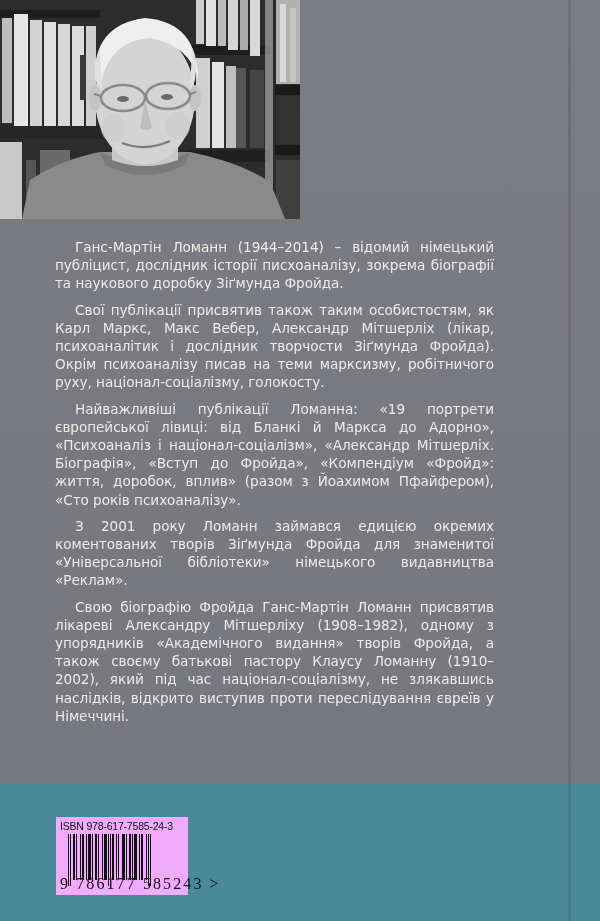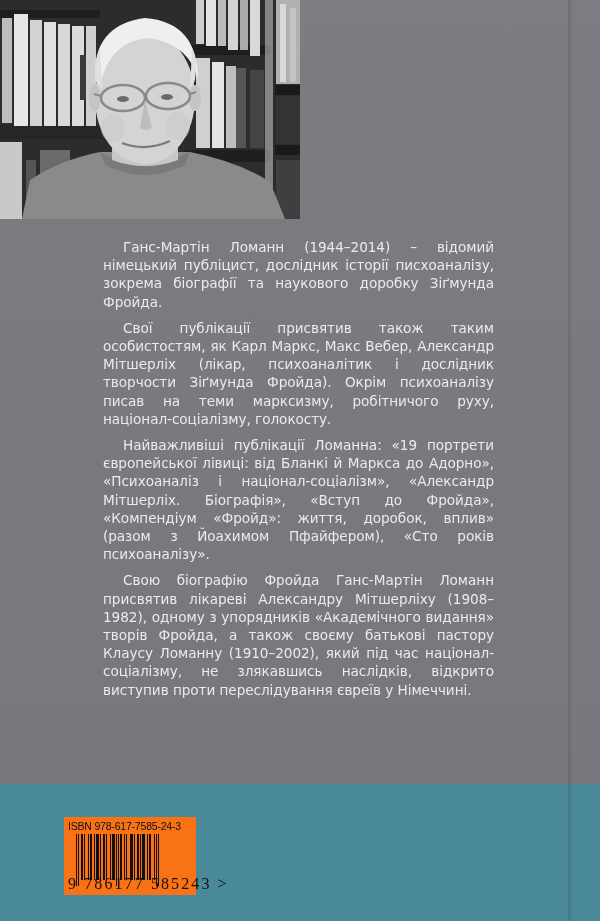--- a/index.html
+++ b/index.html
@@ -16,32 +16,32 @@
   .photo {
     position: absolute; left: 0; top: 0; width: 300px; height: 219px;
     overflow: hidden; background: #3a3a3a;
   }
   .photo svg { display: block; }
   .bio {
     position: absolute; left: 55px; top: 238px; width: 439px;
     color: #ecebe8; font-size: 13.6px; line-height: 18.2px;
     text-align: justify; letter-spacing: -0.05px;
   }
-  .bio p { text-indent: 20px; margin-bottom: 8px; margin-left: 48px; }
+  .bio p { text-indent: 20px; margin-bottom: 8px; }
   .teal {
     position: absolute; left: 0; top: 784px; width: 600px; height: 137px;
     background: #4a8999;
   }
   .teal-hinge {
     position: absolute; left: 568px; top: 0; width: 3px; height: 137px;
     background: rgba(30,60,70,0.15);
   }
   .barcode-box {
-    position: absolute; left: 64px; top: 33px; width: 132px; height: 78px;
-    background: #f97316; padding: 3px 4px;
+    position: absolute; left: 56px; top: 33px; width: 132px; height: 78px;
+    background: #f0abfc; padding: 3px 4px;
   }
   .isbn-text {
     font-family: "Liberation Sans", sans-serif; font-size: 10.5px;
     color: #111; letter-spacing: -0.2px; white-space: nowrap; line-height: 12px;
   }
   .bars { display: flex; align-items: flex-start; height: 52px; margin-top: 2px; margin-left: 8px; }
   .bars span { display: block; background: #111; height: 46px; }
   .bars span.g { height: 52px; }
   .digits {
     position: absolute; left: 4px; bottom: 2px; font-family: "Liberation Serif", serif;
@@ -127,20 +127,21 @@
 
       <ellipse cx="113" cy="128" rx="12" ry="14" fill="#c9c9c9" opacity="0.6"></ellipse>
       <ellipse cx="178" cy="126" rx="12" ry="14" fill="#c9c9c9" opacity="0.6"></ellipse>
     </svg>
   </div>
 
   <div class="bio">
     <p>Ганс-Мартін Ломанн (1944–2014) – відомий німецький публіцист, дослідник історії писхоаналізу, зокрема біографії та наукового доробку Зіґмунда Фройда.</p>
     <p>Свої публікації присвятив також таким особистостям, як Карл Маркс, Макс Вебер, Александр Мітшерліх (лікар, психоаналітик і дослідник творчости Зіґмунда Фройда). Окрім психоаналізу писав на теми марксизму, робітничого руху, націонал-соціалізму, голокосту.</p>
     <p>Найважливіші публікації Ломанна: «19 портрети європейської лівиці: від Бланкі й Маркса до Адорно», «Психоаналіз і націонал-соціалізм», «Александр Мітшерліх. Біографія», «Вступ до Фройда», «Компендіум «Фройд»: життя, доробок, вплив» (разом з Йоахимом Пфайфером), «Сто років психоаналізу».</p>
+    <p>З 2001 року Ломанн займався едицією окремих коментованих творів Зіґмунда Фройда для знаменитої «Універсальної бібліотеки» німецького видавництва «Реклам».</p>
     <p>Свою біографію Фройда Ганс-Мартін Ломанн присвятив лікареві Александру Мітшерліху (1908–1982), одному з упорядників «Академічного видання» творів Фройда, а також своєму батькові пастору Клаусу Ломанну (1910–2002), який під час націонал-соціалізму, не злякавшись наслідків, відкрито виступив проти переслідування євреїв у Німеччині.</p>
   </div>
 
   <div class="teal">
     <div class="teal-hinge"></div>
     <div class="barcode-box">
       <div class="isbn-text">ISBN 978-617-7585-24-3</div>
       <div class="bars">
         <span class="g" style="width:1px;margin-right:1px"></span>
         <span class="g" style="width:1px;margin-right:2px"></span>

